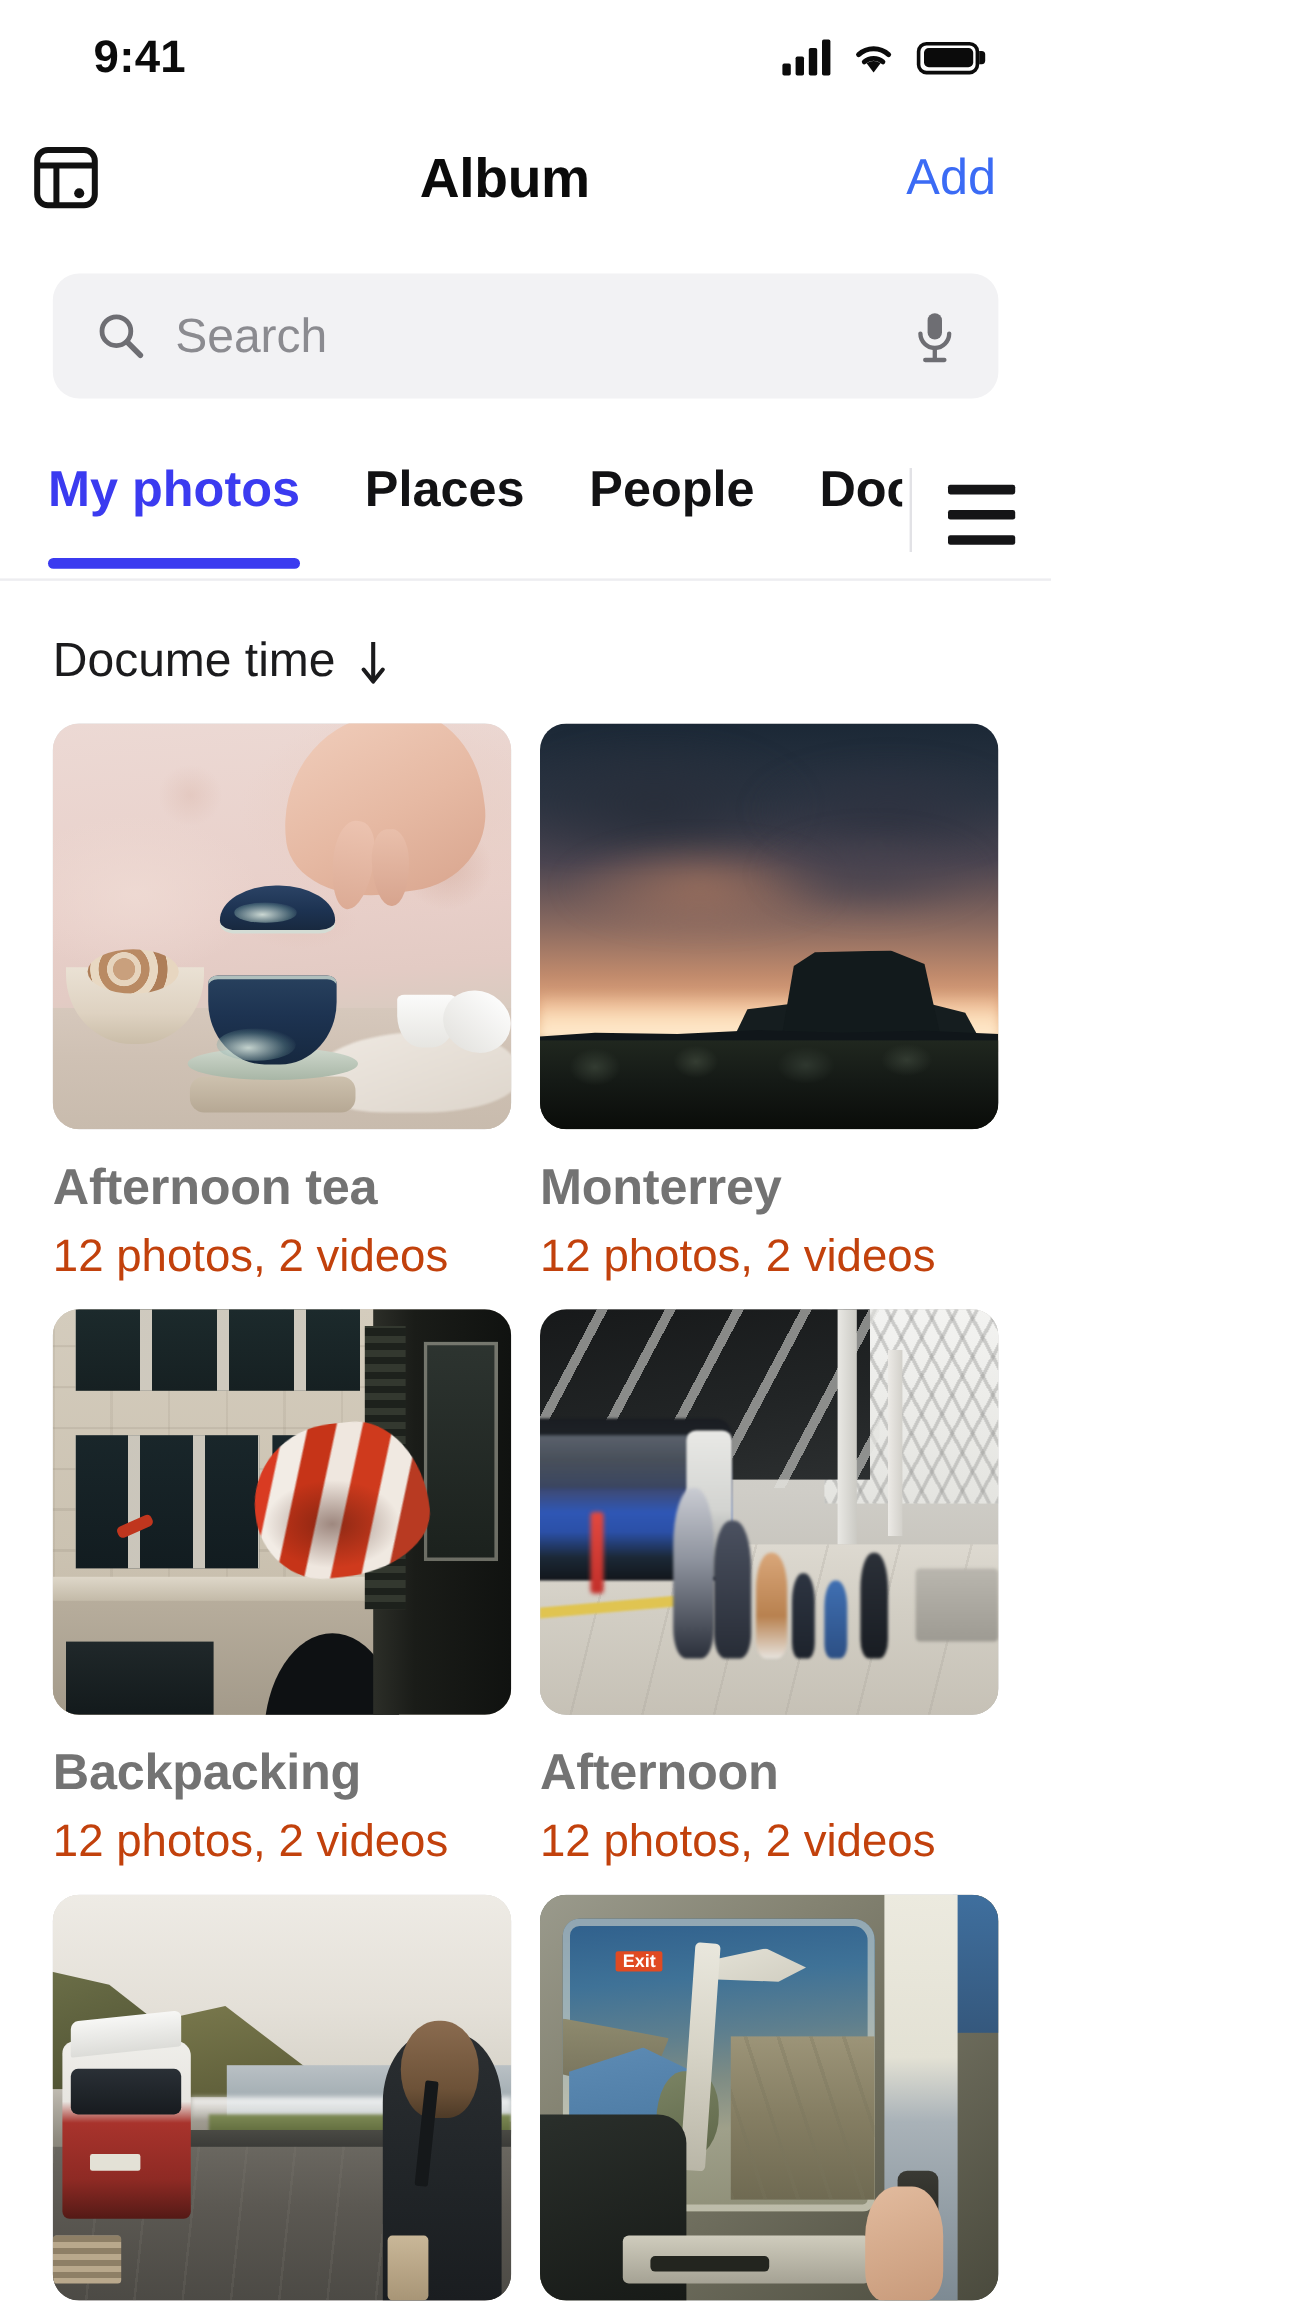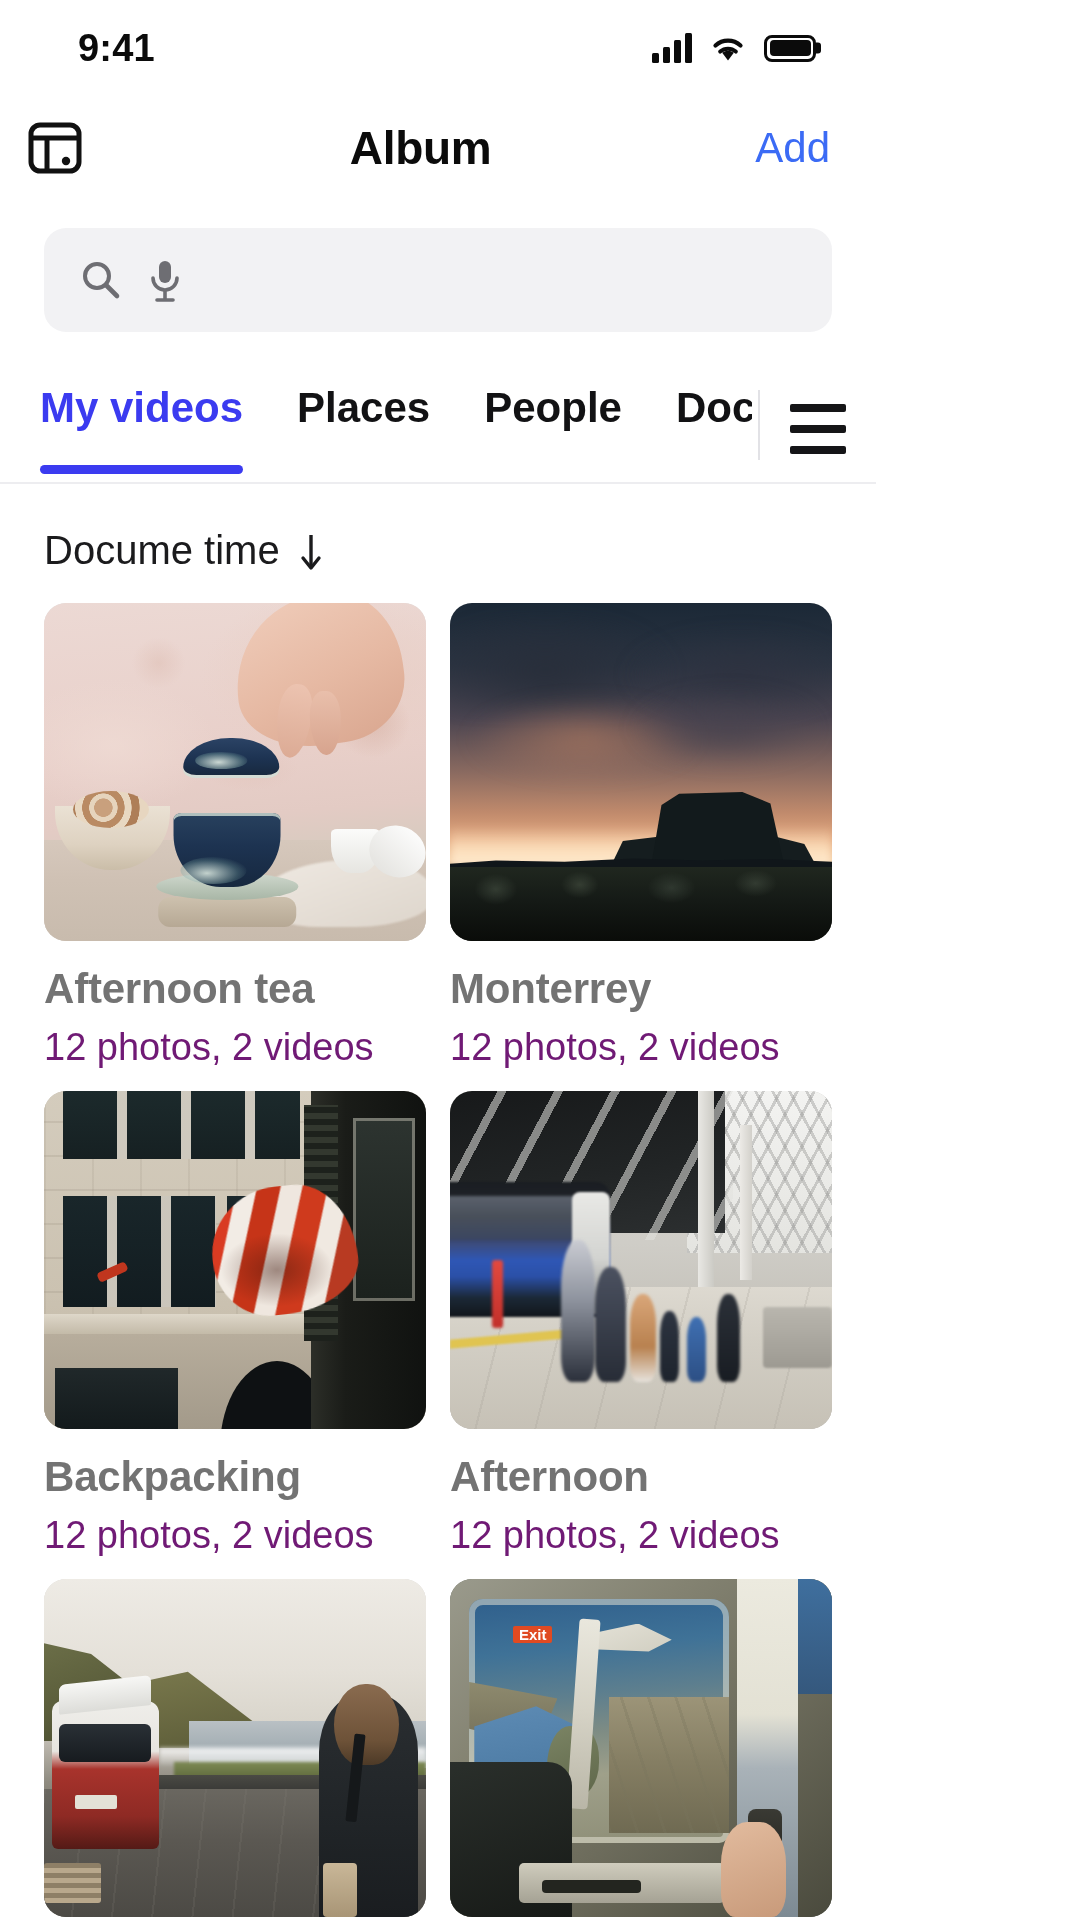--- a/index.html
+++ b/index.html
@@ -94,21 +94,21 @@
   .card{ display:flex; flex-direction:column; }
   .thumb{
     width:100%; height:338px; border-radius:22px; overflow:hidden;
     position:relative; background:#ddd;
   }
   .thumb > .scene{ position:absolute; inset:0; }
   .card-title{
     font-size:42px; font-weight:700; color:#737373;
     margin-top:24px; letter-spacing:-0.2px; white-space:nowrap;
   }
-  .card-sub{ font-size:38px; color:#701a75; margin-top:13px; white-space:nowrap; }
+  .card-sub{ font-size:38px; color:#c2410c; margin-top:13px; white-space:nowrap; }
 
   
 
   
   .sc-tea{ background:
       radial-gradient(ellipse 60% 42% at 78% 22%, rgba(232,206,196,.85), transparent 62%),
       radial-gradient(ellipse 42% 30% at 18% 42%, rgba(239,219,212,.8), transparent 65%),
       linear-gradient(175deg,#ecd9d4 0%,#e8cfc9 46%,#e3cbc4 62%,#d9cbc0 72%,#cfc3b6 100%); }
   .sc-tea .wall-tex{ position:absolute; inset:0 0 32% 0;
       background:
@@ -407,34 +407,35 @@
   </div>
 
   <div class="search-wrap">
     <div class="searchbar">
       <span class="search-icon">
         <svg width="42" height="42" viewBox="0 0 42 42">
           <circle cx="17" cy="17" r="12" fill="none" stroke="#6e6e73" stroke-width="4"></circle>
           <line x1="26" y1="26" x2="37" y2="37" stroke="#6e6e73" stroke-width="4.6" stroke-linecap="round"></line>
         </svg>
       </span>
+      <span class="search-placeholder">Search</span>
       <span class="mic-icon">
         <svg width="38" height="48" viewBox="0 0 38 48">
           <rect x="13" y="4" width="12" height="22" rx="6" fill="#6e6e73"></rect>
           <path d="M7 21 A12 12 0 0 0 31 21" fill="none" stroke="#6e6e73" stroke-width="3.6" stroke-linecap="round"></path>
           <line x1="19" y1="33" x2="19" y2="42" stroke="#6e6e73" stroke-width="3.6"></line>
           <line x1="11" y1="43" x2="27" y2="43" stroke="#6e6e73" stroke-width="3.6" stroke-linecap="round"></line>
         </svg>
       </span>
     </div>
   </div>
 
   <div class="tabsrow">
     <div class="tabs">
-      <div class="tab active">My videos</div>
+      <div class="tab active">My photos</div>
       <div class="tab">Places</div>
       <div class="tab">People</div>
       <div class="tab clipped">Docume</div>
     </div>
     <div class="tab-divider"></div>
     <div class="menu-btn">
       <i></i>
         <i></i>
         <i></i>
     </div>

